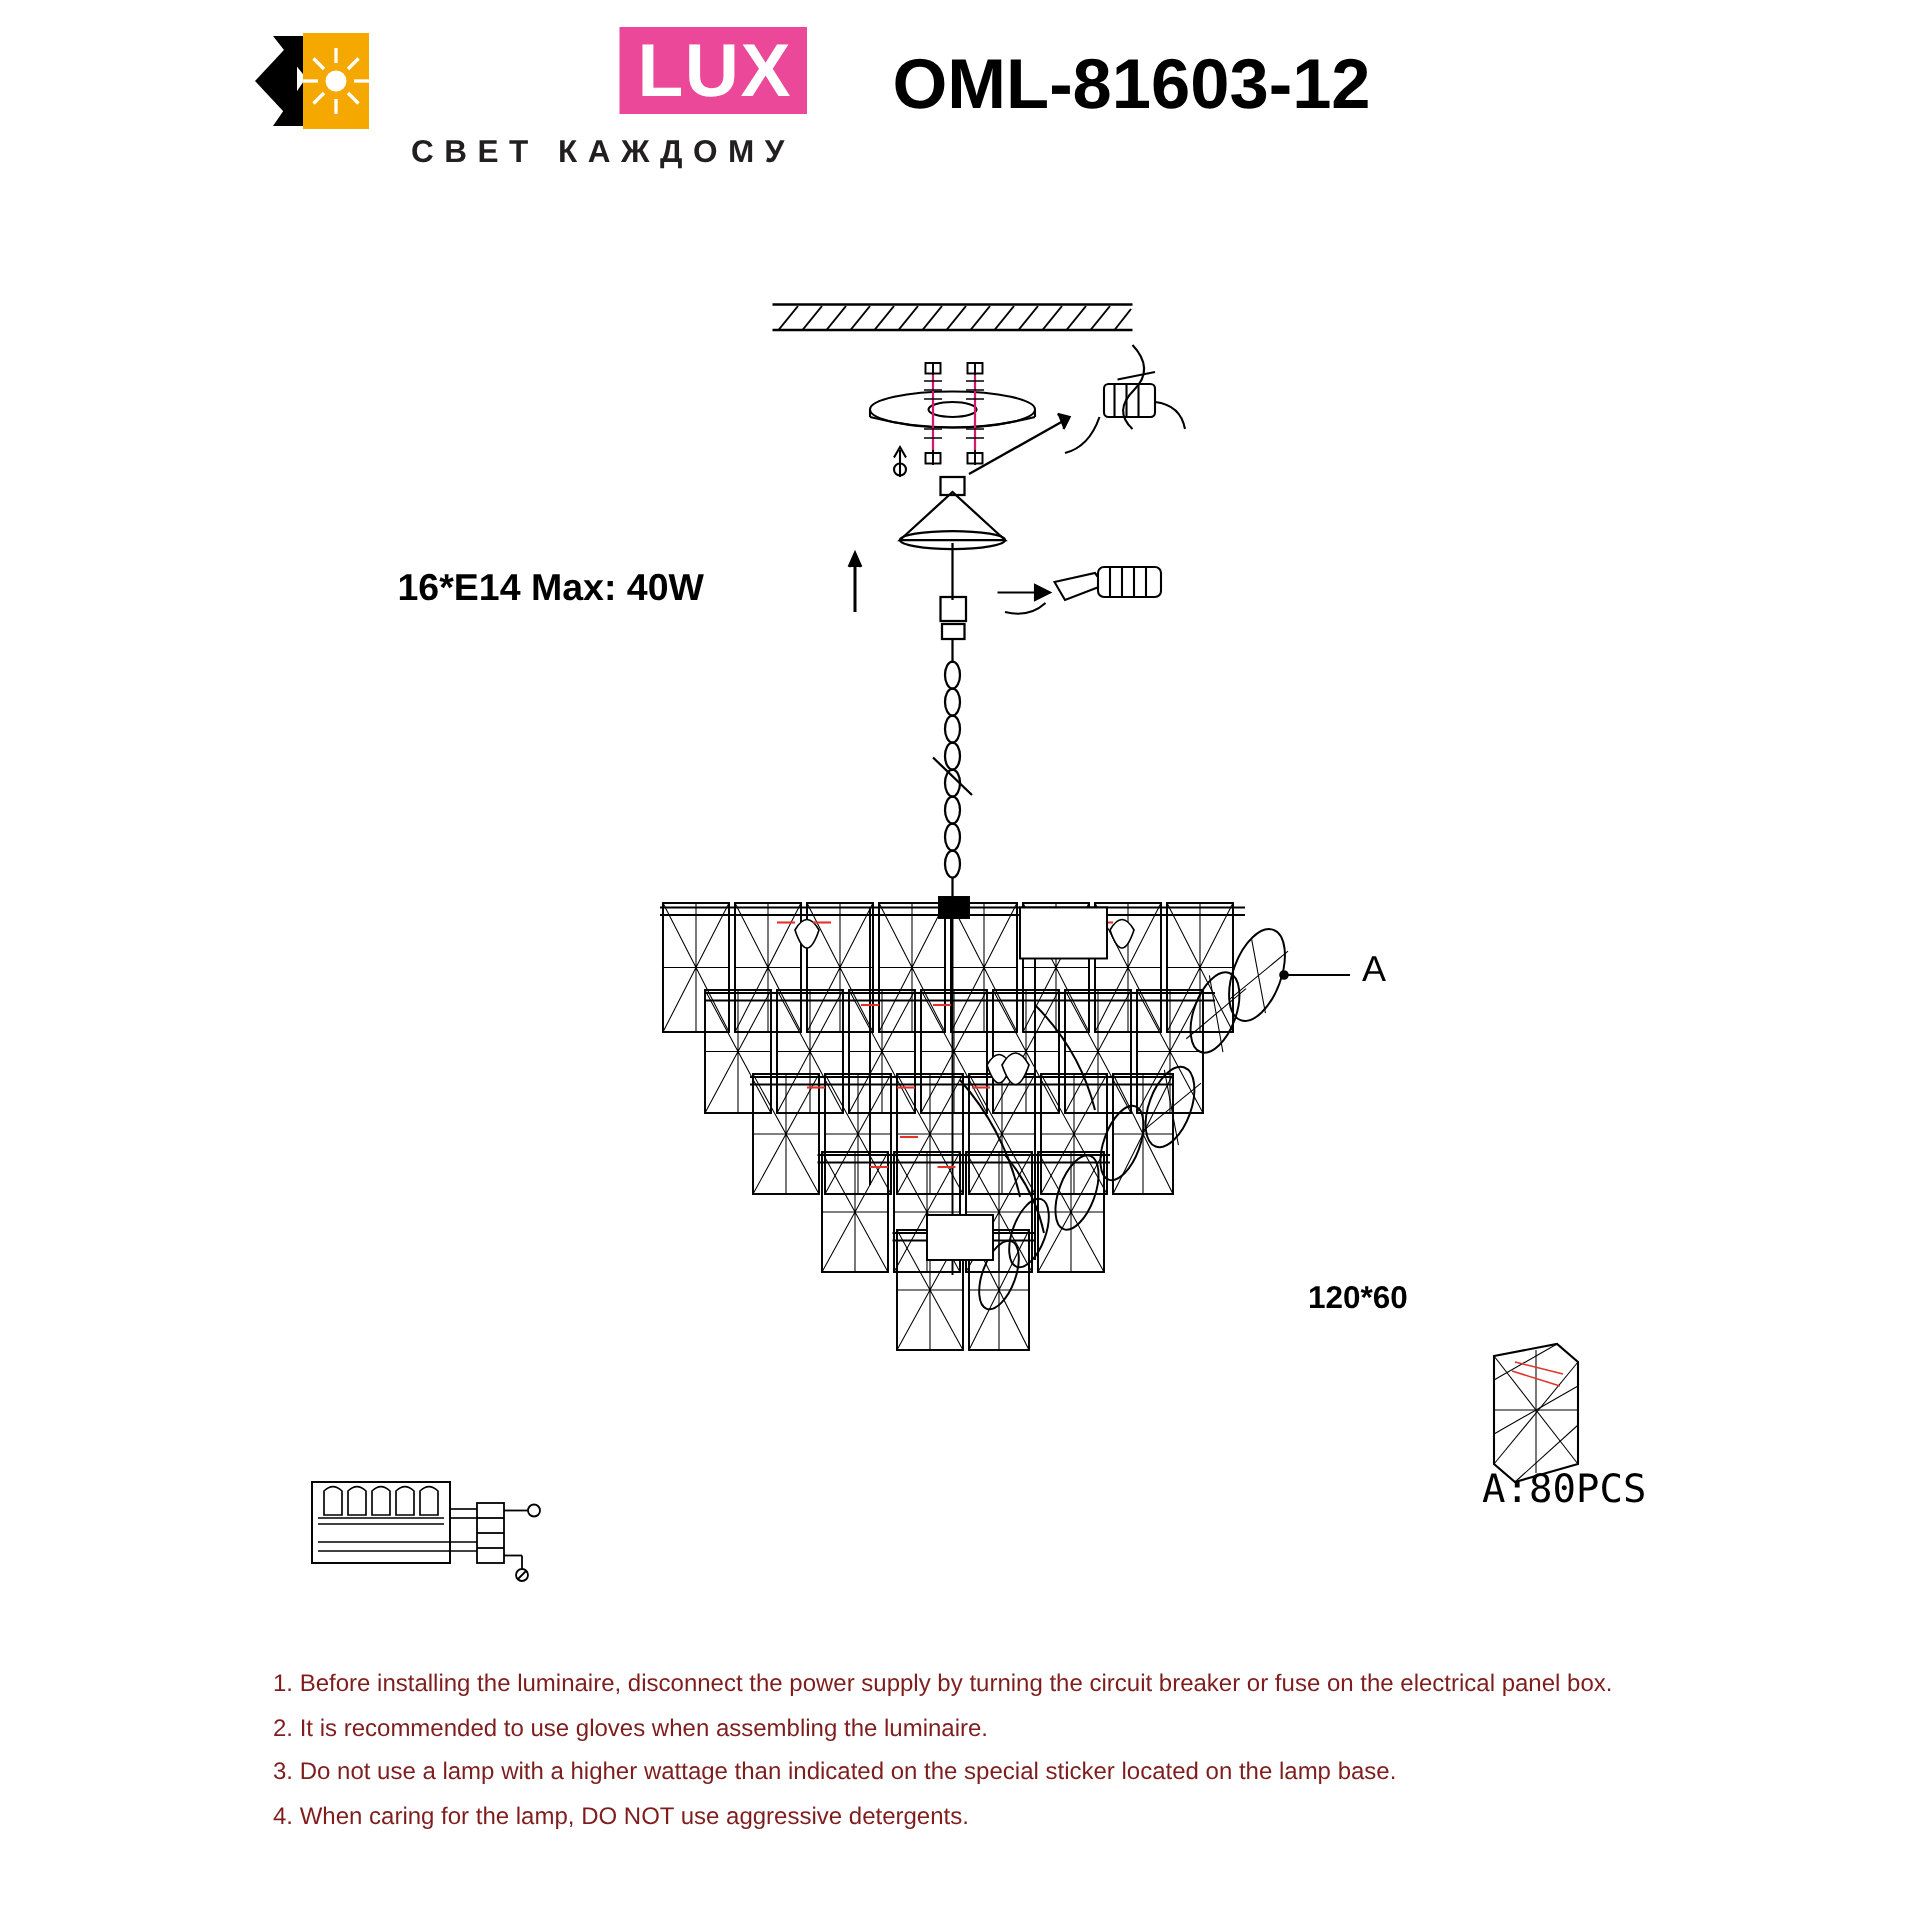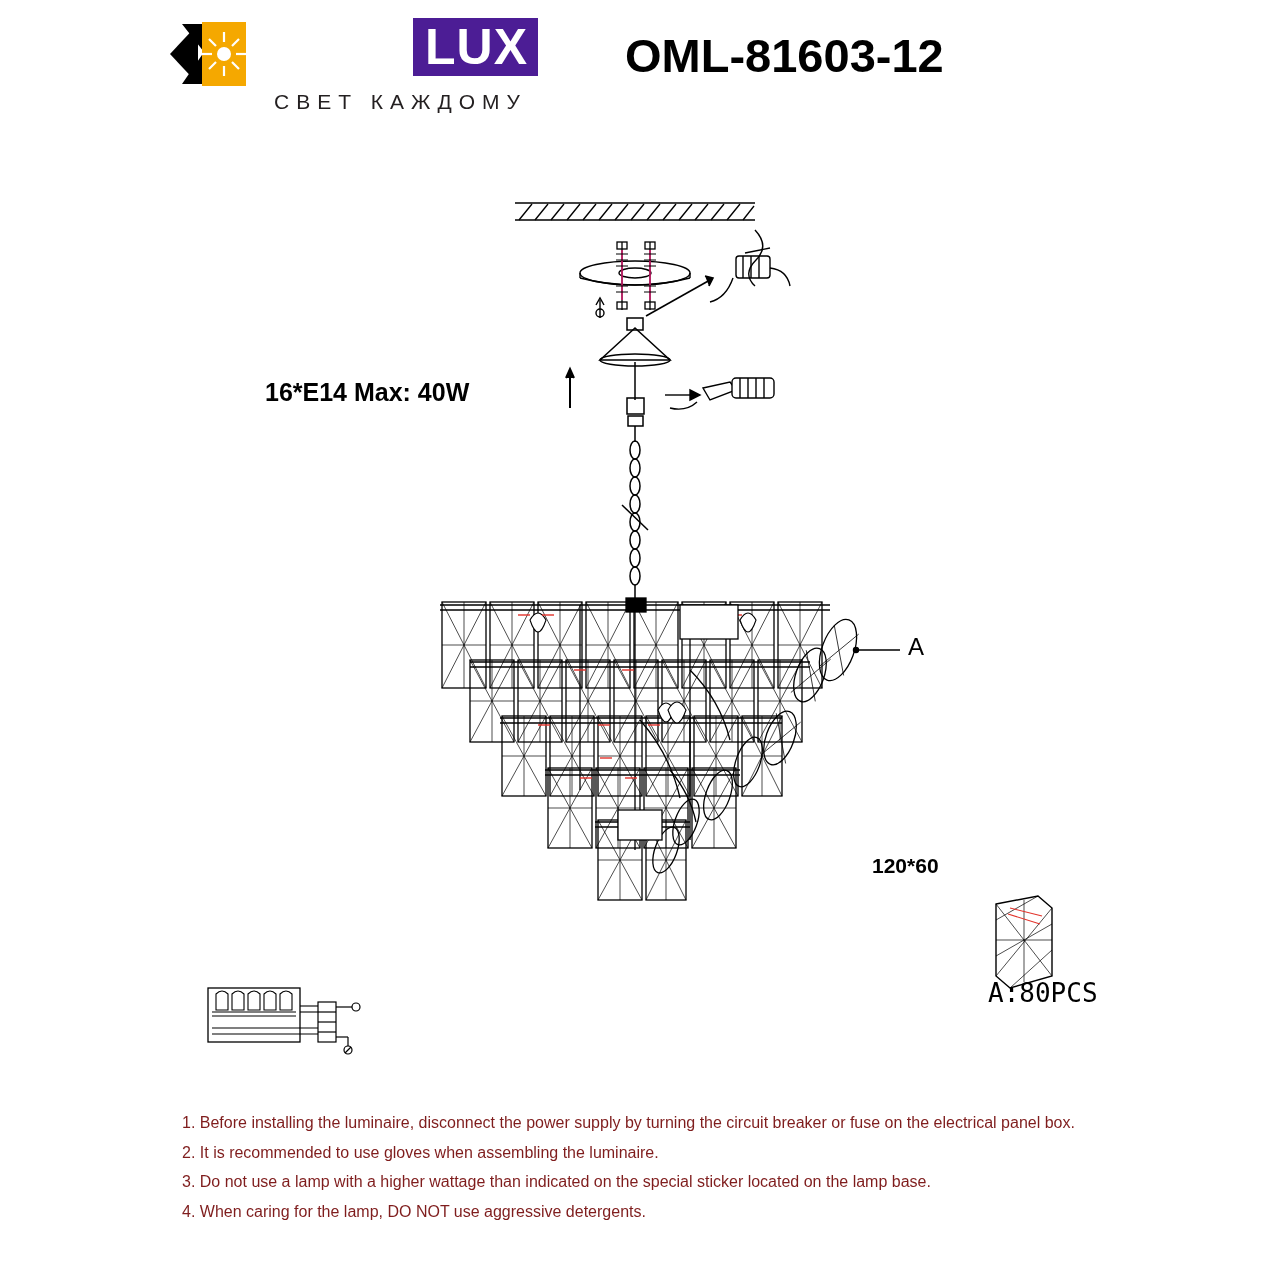--- a/index.html
+++ b/index.html
@@ -50,43 +50,43 @@
     font-size: 50px;
     font-weight: bold;
     letter-spacing: 1px;
     color: #000;
     line-height: 58px;
   }
   .logo-lux-box {
     position: absolute;
     left: 157px;
     top: 0px;
-    background: #4c1d95;
+    background: #ec4899;
     padding: 0 10px 0 12px;
     height: 58px;
   }
   .logo-lux {
     font-size: 50px;
     font-weight: bold;
     letter-spacing: 1px;
     color: #ffffff;
     line-height: 58px;
   }
   .logo-tagline {
     position: absolute;
     left: 106px;
     top: 74px;
     font-size: 21px;
-    font-weight: normal;
+    font-weight: bold;
     letter-spacing: 7px;
     color: #231f20;
   }
   .model-code {
     position: absolute;
-    left: 625px;
+    left: 595px;
     top: 28px;
     font-size: 47px;
     font-weight: bold;
     letter-spacing: 0px;
     white-space: nowrap;
   }
 
   
   .lamp-spec {
     position: absolute;

